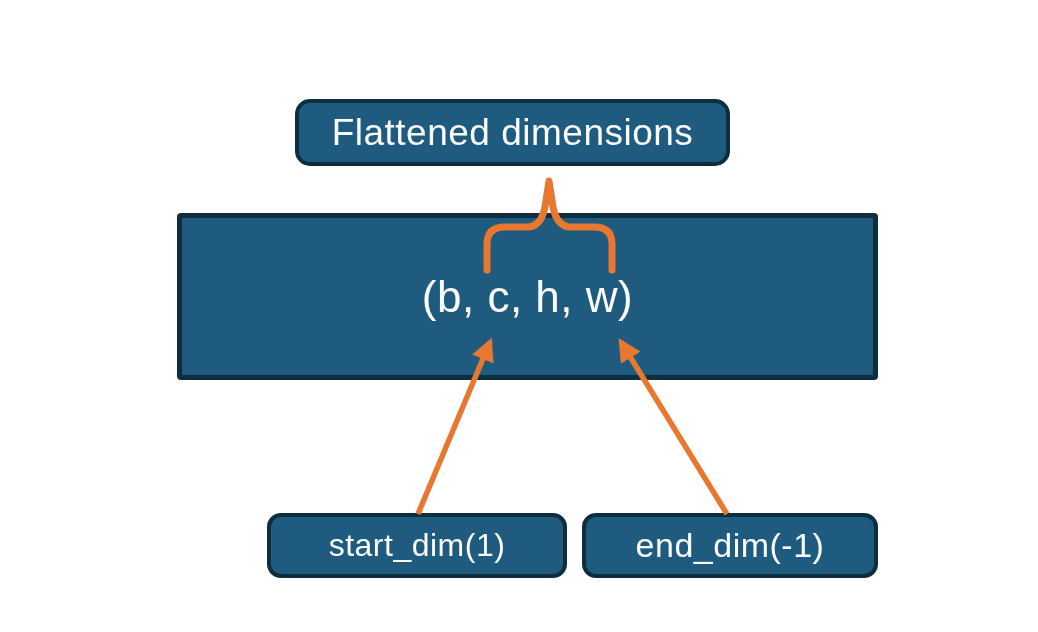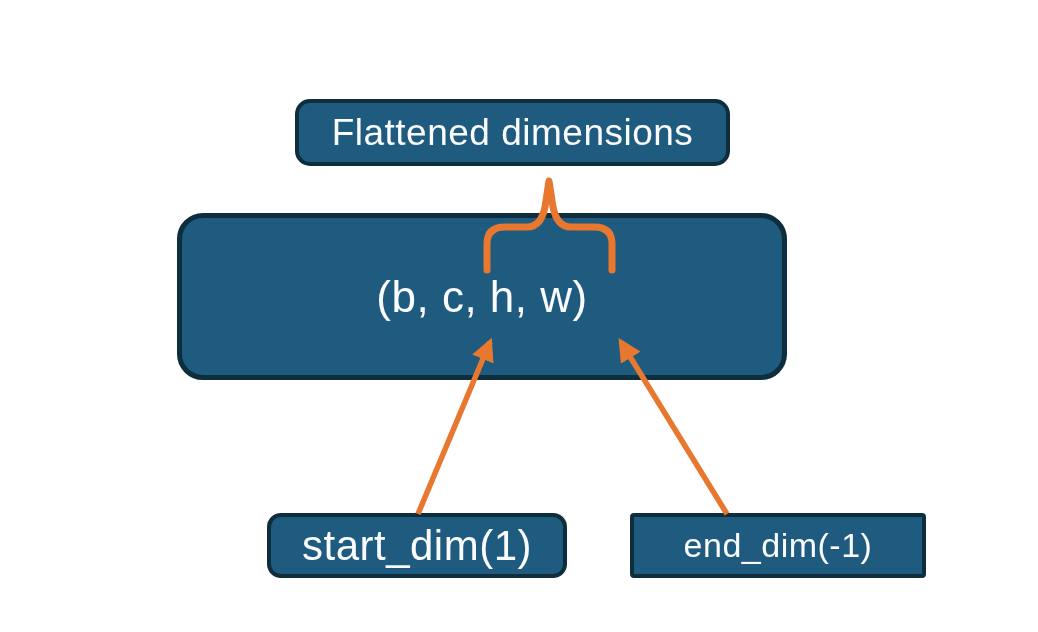--- a/index.html
+++ b/index.html
@@ -28,37 +28,36 @@
     letter-spacing: 0.5px;
   }
   #node-flattened {
     left: 295px; top: 99px;
     width: 435px; height: 67px;
     border-radius: 15px;
     font-size: 37px;
   }
   #node-tensor {
     left: 177px; top: 213px;
-    width: 610px; height: 167px;
+    width: 701px; height: 167px;
     border: 5px solid var(--box-border, #0F2E3D);
-    border-radius: 26px;
+    border-radius: 4px;
     font-size: 44px;
   }
   #node-start-dim {
     left: 267px; top: 513px;
     width: 300px; height: 65px;
     border-radius: 14px;
-    font-size: 42px;
+    font-size: 32px;
   }
   #node-end-dim {
     left: 582px; top: 513px;
     width: 296px; height: 65px;
-    border-radius: 4px;
+    border-radius: 14px;
     font-size: 34px;
-    margin-left: 48px;
   }
   #overlay {
     position: absolute;
     left: 0; top: 0;
     width: 1038px; height: 632px;
     pointer-events: none;
   }
   .accent-stroke {
     stroke: var(--accent, #E8772F);
     fill: none;

